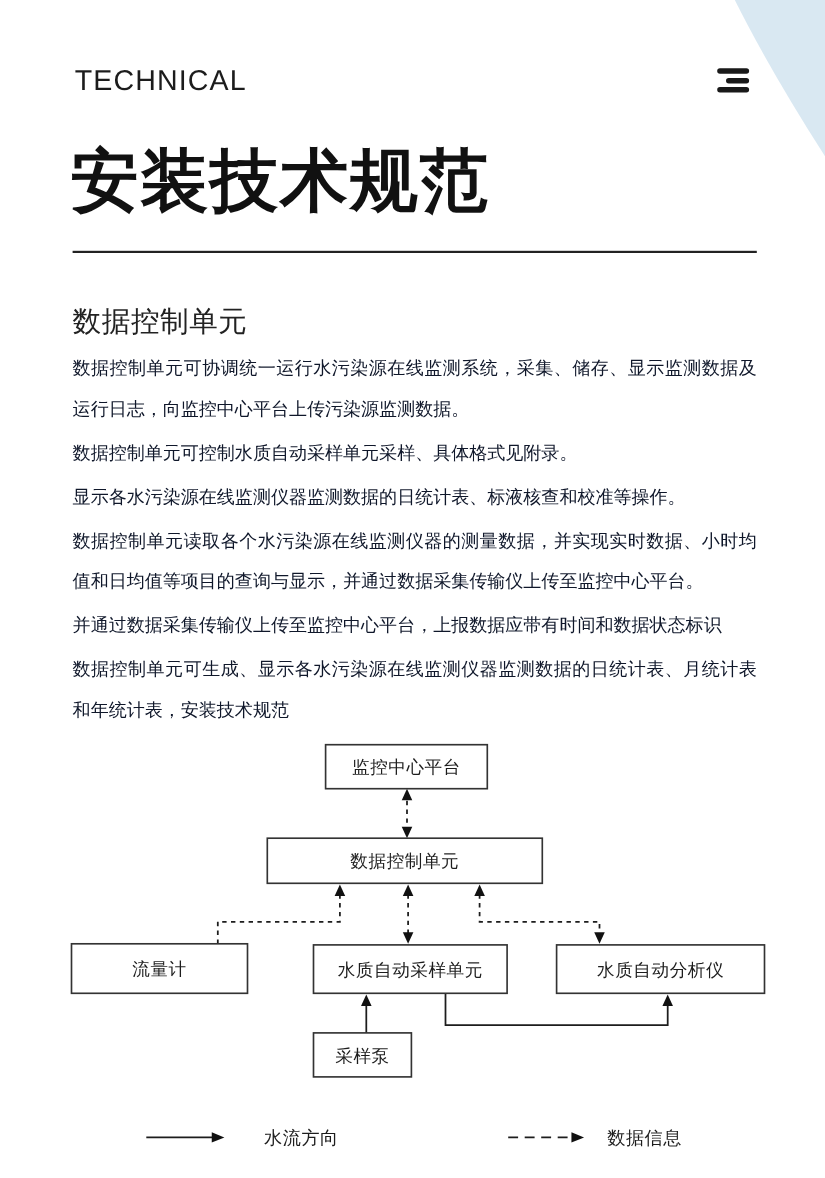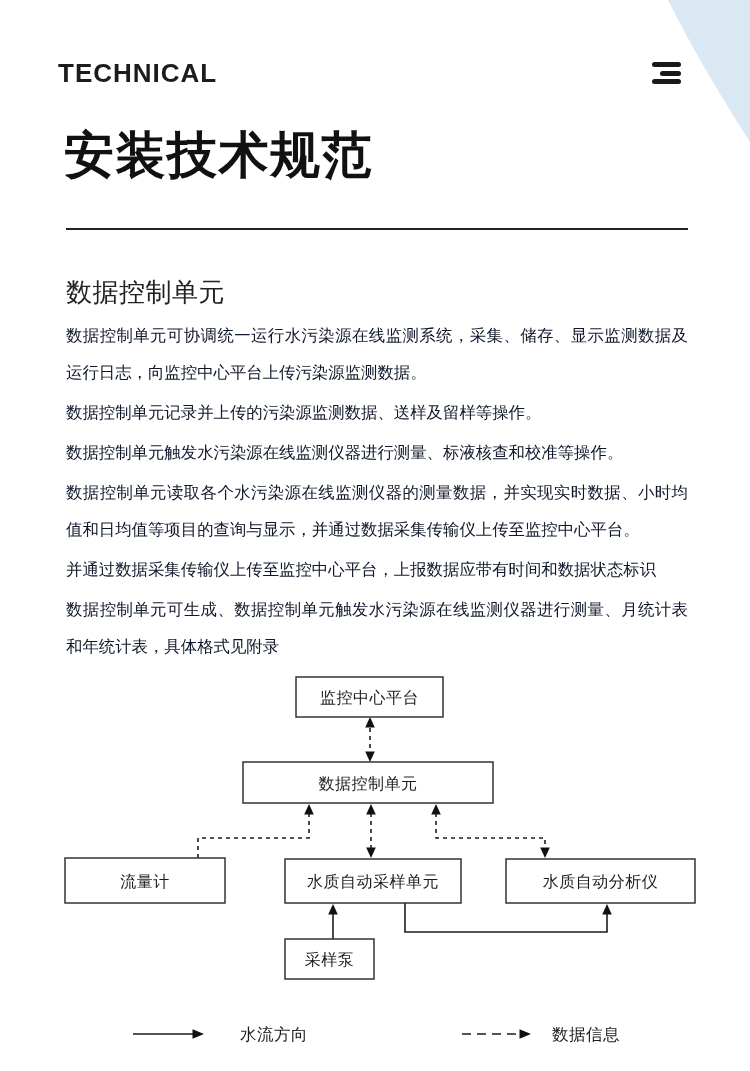--- a/index.html
+++ b/index.html
@@ -6,33 +6,33 @@
   .page{
     position:relative;
     width:750px;height:1071px;
     background:#ffffff;
     overflow:hidden;
     font-family:"Liberation Sans","DejaVu Sans",sans-serif;
     color:#1d1d1d;
   }
   .corner-accent{position:absolute;top:0;right:0;width:90px;height:142px;}
   .eyebrow{
-    position:absolute;left:58px;top:58px;
-    font-size:26px;font-weight:700;letter-spacing:1px;color:#1c1c1c;
+    position:absolute;left:68px;top:58px;
+    font-size:26px;font-weight:400;letter-spacing:1px;color:#1c1c1c;
   }
   .menu-icon{
     position:absolute;left:652px;top:62px;width:29px;height:22px;
     display:flex;flex-direction:column;justify-content:space-between;
     cursor:pointer;
   }
   .menu-icon .bar{height:5px;background:#191919;border-radius:2.5px;width:29px;}
   .menu-icon .bar.short{width:21px;align-self:flex-end;}
   .page-title{
     position:absolute;left:64px;top:122px;
-    font-size:50px;font-weight:700;letter-spacing:1.5px;color:#111111;
+    font-size:62px;font-weight:700;letter-spacing:1.5px;color:#111111;
   }
   .rule{
     position:absolute;left:66px;top:228px;width:622px;height:0;
     border-top:2px solid #222222;
   }
   .section-heading{
     position:absolute;left:66px;top:275px;
     font-size:26px;font-weight:500;color:#222222;letter-spacing:0.5px;
   }
   .body-text{
@@ -72,25 +72,25 @@
   </div>
 
   <h1 class="page-title" style="margin:0;">安装技术规范</h1>
 
   <div class="rule"></div>
 
   <h2 class="section-heading" style="margin:0;">数据控制单元</h2>
 
   <div class="body-text">
     <p>数据控制单元可协调统一运行水污染源在线监测系统，采集、储存、显示监测数据及运行日志，向监控中心平台上传污染源监测数据。</p>
-    <p>数据控制单元记录并上传的污染源监测数据、送样及留样等操作。</p>
-    <p>数据控制单元触发水污染源在线监测仪器进行测量、标液核查和校准等操作。</p>
+    <p>数据控制单元可控制水质自动采样单元采样、具体格式见附录。</p>
+    <p>显示各水污染源在线监测仪器监测数据的日统计表、标液核查和校准等操作。</p>
     <p>数据控制单元读取各个水污染源在线监测仪器的测量数据，并实现实时数据、小时均值和日均值等项目的查询与显示，并通过数据采集传输仪上传至监控中心平台。</p>
     <p>并通过数据采集传输仪上传至监控中心平台，上报数据应带有时间和数据状态标识</p>
-    <p>数据控制单元可生成、数据控制单元触发水污染源在线监测仪器进行测量、月统计表和年统计表，具体格式见附录</p>
+    <p>数据控制单元可生成、显示各水污染源在线监测仪器监测数据的日统计表、月统计表和年统计表，安装技术规范</p>
   </div>
 
   <svg class="diagram" width="750" height="411" viewBox="0 0 750 411">
 
     <g>
 
       <line class="dashed" x1="370" y1="60" x2="370" y2="99"></line>
       <polygon class="arrowhead" points="370,57 365.2,67.5 374.8,67.5"></polygon>
       <polygon class="arrowhead" points="370,102 365.2,91.5 374.8,91.5"></polygon>
 

